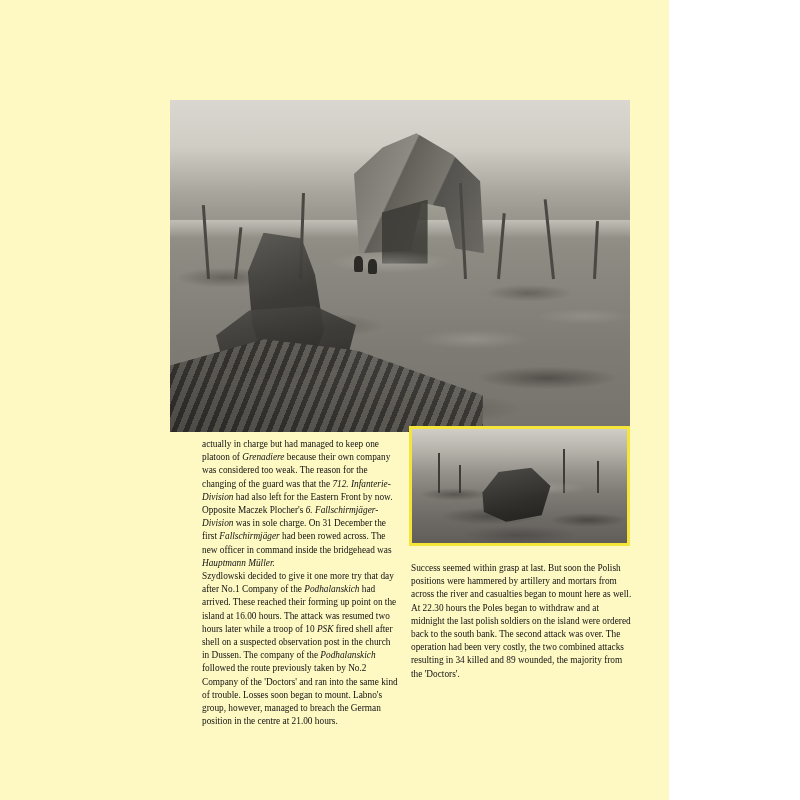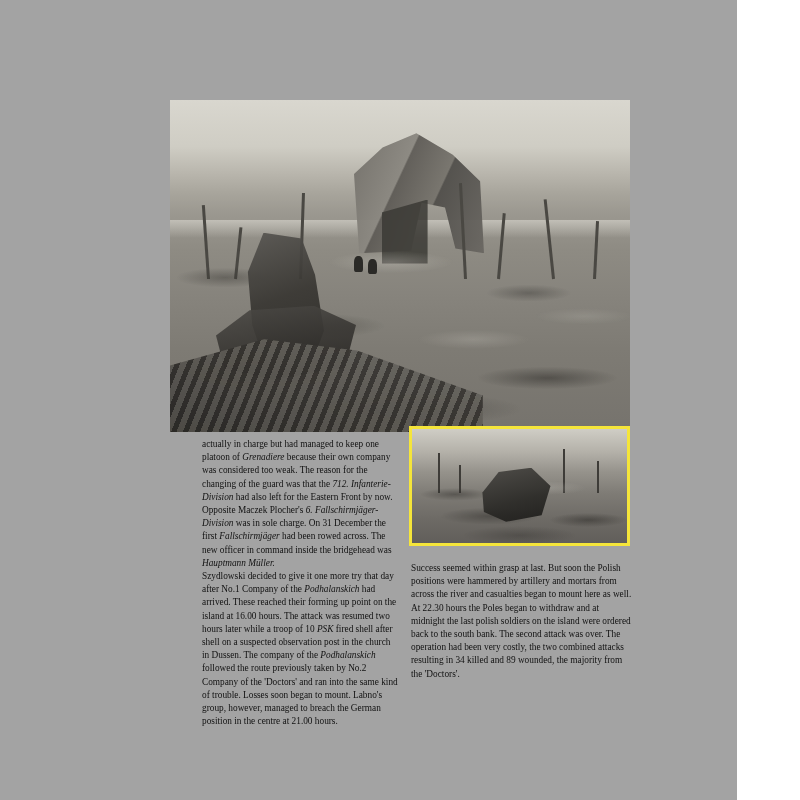--- a/index.html
+++ b/index.html
@@ -8,23 +8,23 @@
   }
   body {
     width: 800px;
     height: 800px;
     background: #ffffff;
     font-family: "Liberation Serif", serif;
     overflow: hidden;
   }
   .page {
     position: relative;
-    width: 737px;
+    width: 669px;
     height: 800px;
-    background: #a3a3a3;
+    background: #fef9c3;
   }
 
   
   .main-photo {
     position: absolute;
     left: 170px;
     top: 100px;
     width: 460px;
     height: 332px;
     overflow: hidden;

